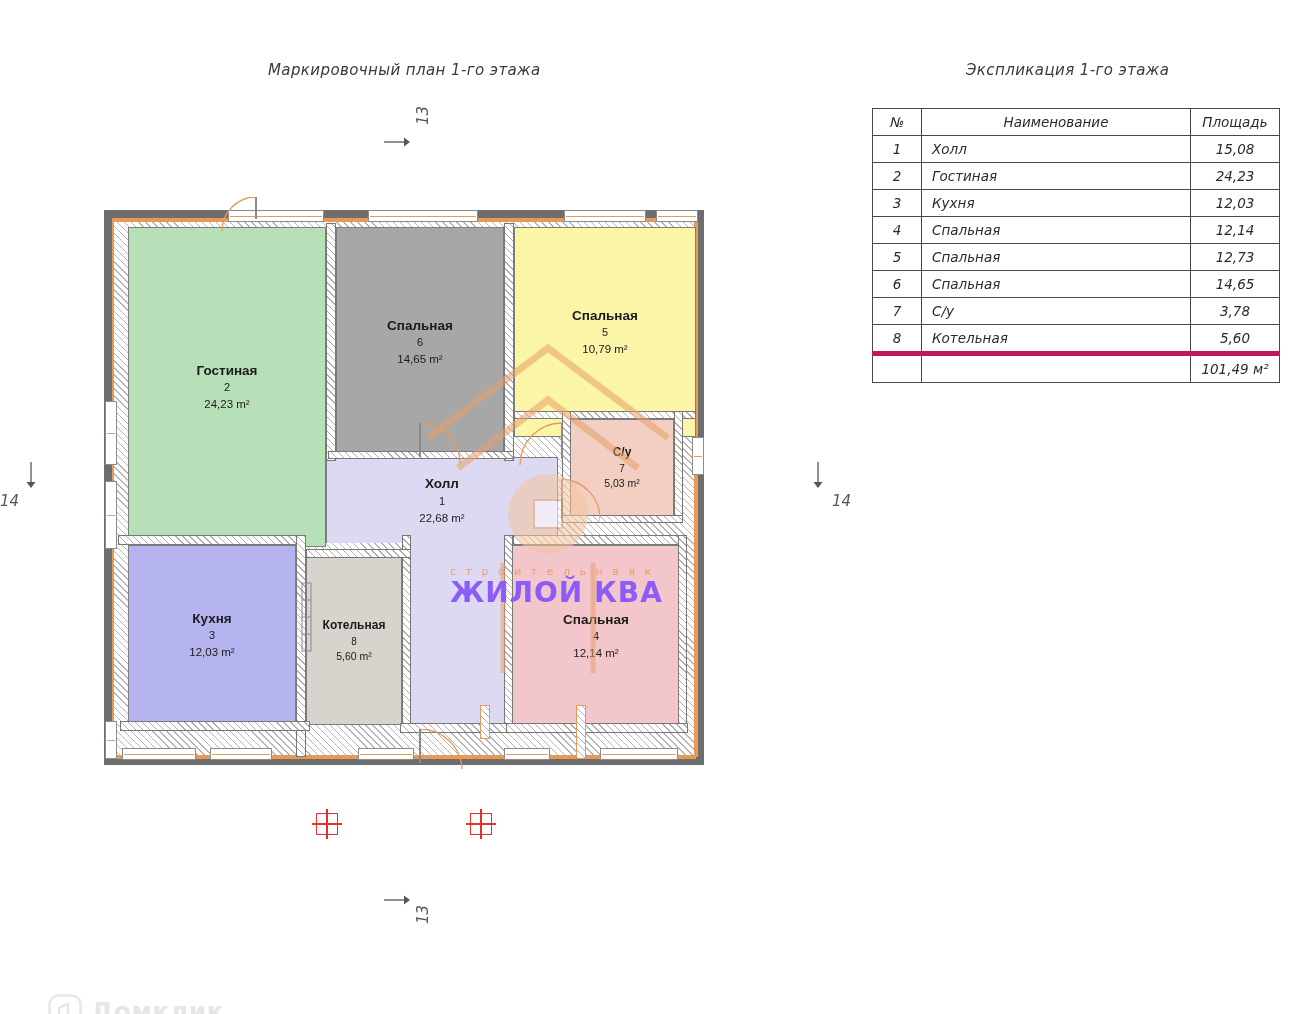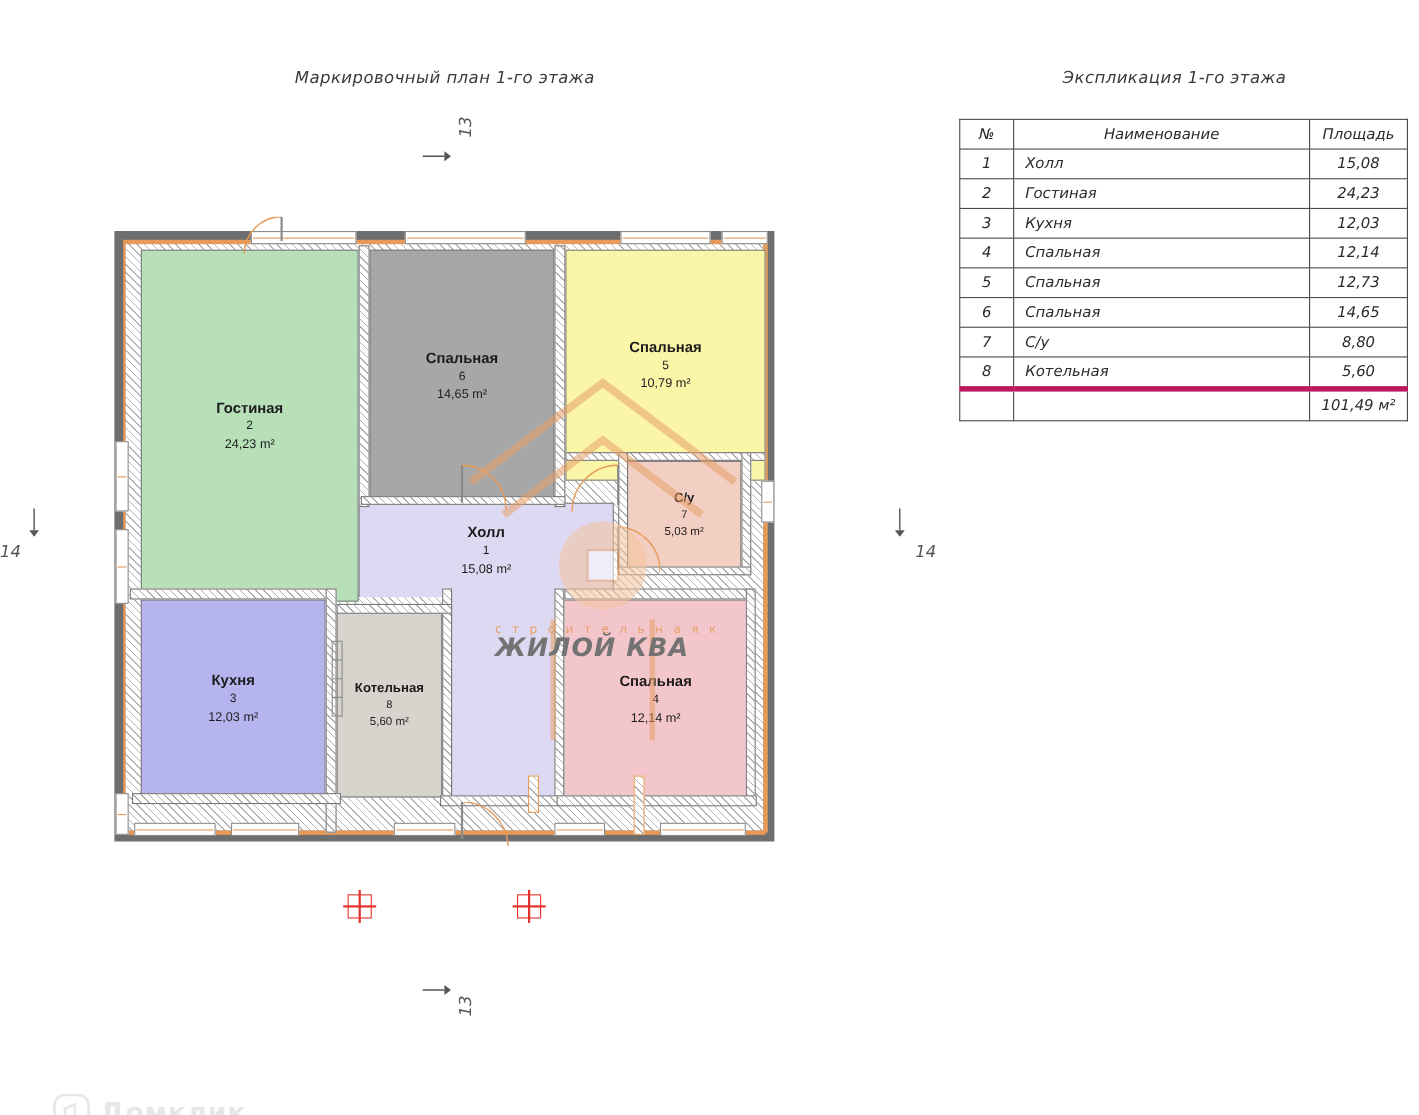--- a/index.html
+++ b/index.html
@@ -183,24 +183,23 @@
     pointer-events: none;
     font-family: "DejaVu Sans", sans-serif;
   }
   #wm-text .l1 {
     font-size: 11px;
     letter-spacing: 3px;
     color: #e8a06a;
     text-transform: lowercase;
   }
   #wm-text .l2 {
-    font-size: 23px;
+    font-size: 28px;
     font-weight: bold;
-    font-style: italic;
-    color: #737373;
+    color: #8b5cf6;
     letter-spacing: 1px;
     margin-top: -2px;
   }
   #wm-text .l3 {
     font-size: 17px;
     font-weight: bold;
     color: #e8a06a;
     letter-spacing: 2px;
     margin-top: -4px;
   }
@@ -284,21 +283,21 @@
 
   <div class="room" style="left:414px; top:22px; width:182px; height:210px; background:#fbf5a8;">
     <div class="rname">Спальная</div>
     <div class="rnum">5</div>
     <div class="rarea">10,79 m²</div>
   </div>
 
   <div class="room" style="left:226px; top:252px; width:232px; height:86px; background:#ded9f2; border-bottom:none;">
     <div class="rname">Холл</div>
     <div class="rnum">1</div>
-    <div class="rarea">15,08 m²</div>
+    <div class="rarea">22,68 m²</div>
   </div>
 
   <div class="room" style="left:310px; top:334px; width:96px; height:190px; background:#ded9f2; border-top:none;"></div>
 
   <div class="room small" style="left:470px; top:214px; width:104px; height:98px; background:#f2cfc2;">
     <div class="rname">С/у</div>
     <div class="rnum">7</div>
     <div class="rarea">5,03 m²</div>
   </div>
 
@@ -421,21 +420,21 @@
       <td class="col-area">12,73</td>
     </tr>
     <tr>
       <td class="col-num">6</td>
       <td class="col-name">Спальная</td>
       <td class="col-area">14,65</td>
     </tr>
     <tr>
       <td class="col-num">7</td>
       <td class="col-name">С/у</td>
-      <td class="col-area">8,80</td>
+      <td class="col-area">3,78</td>
     </tr>
     <tr>
       <td class="col-num">8</td>
       <td class="col-name">Котельная</td>
       <td class="col-area">5,60</td>
     </tr>
     <tr class="total">
       <td class="col-num"></td>
       <td class="col-name"></td>
       <td class="col-area">101,49 м²</td>

